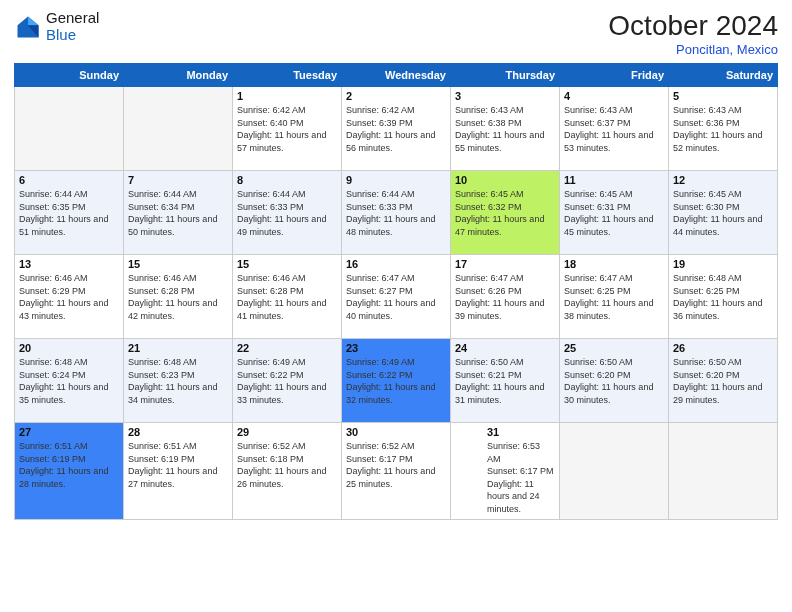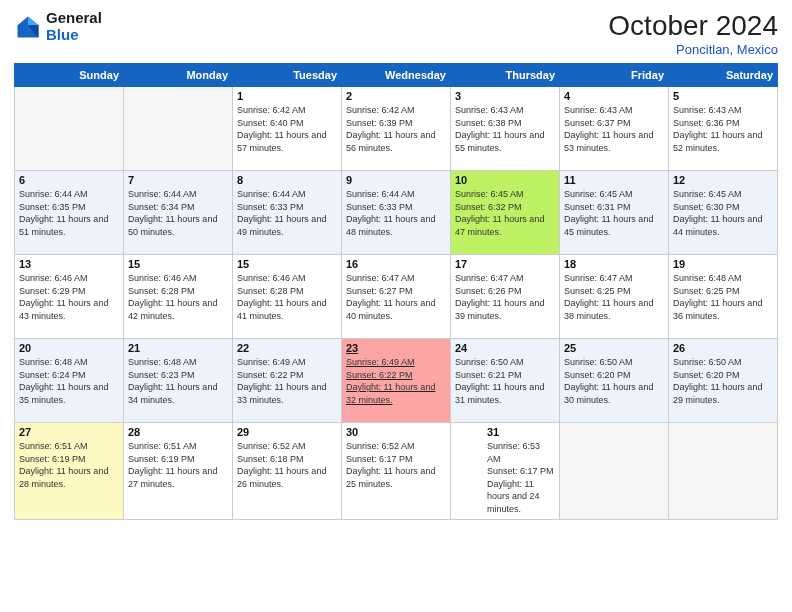--- a/index.html
+++ b/index.html
@@ -22,21 +22,21 @@
       align-items: flex-start;
       margin-bottom: 6px;
     }
     .logo {
       display: flex;
       align-items: center;
       gap: 4px;
     }
     .logo-text {
       font-size: 15px;
-      font-weight: bold;
+      font-weight: normal;
       color: #1a1a1a;
       line-height: 1.1;
     }
     .logo-text .blue { color: #1565c0; }
     .logo-icon {
       width: 28px;
       height: 28px;
     }
     .title-area {
       text-align: right;
@@ -214,39 +214,39 @@
             <div class="day-info">Sunrise: 6:48 AM<br>Sunset: 6:24 PM<br>Daylight: 11 hours and 35 minutes.</div>
           </td>
           <td style="background: rgb(238, 242, 250);">
             <span class="day-num">21</span>
             <div class="day-info">Sunrise: 6:48 AM<br>Sunset: 6:23 PM<br>Daylight: 11 hours and 34 minutes.</div>
           </td>
           <td style="background: rgb(238, 242, 250);">
             <span class="day-num">22</span>
             <div class="day-info">Sunrise: 6:49 AM<br>Sunset: 6:22 PM<br>Daylight: 11 hours and 33 minutes.</div>
           </td>
-          <td style="background: #fca5a5; text-decoration: underline;">
+          <td style="background: #3b82f6;">
             <span class="day-num">23</span>
             <div class="day-info">Sunrise: 6:49 AM<br>Sunset: 6:22 PM<br>Daylight: 11 hours and 32 minutes.</div>
           </td>
           <td style="background: rgb(238, 242, 250);">
             <span class="day-num">24</span>
             <div class="day-info">Sunrise: 6:50 AM<br>Sunset: 6:21 PM<br>Daylight: 11 hours and 31 minutes.</div>
           </td>
           <td style="background: rgb(238, 242, 250);">
             <span class="day-num">25</span>
             <div class="day-info">Sunrise: 6:50 AM<br>Sunset: 6:20 PM<br>Daylight: 11 hours and 30 minutes.</div>
           </td>
           <td style="background: rgb(238, 242, 250);">
             <span class="day-num">26</span>
             <div class="day-info">Sunrise: 6:50 AM<br>Sunset: 6:20 PM<br>Daylight: 11 hours and 29 minutes.</div>
           </td>
         </tr>
         <tr>
-          <td style="background: #fef9c3;">
+          <td style="background: #3b82f6;">
             <span class="day-num">27</span>
             <div class="day-info">Sunrise: 6:51 AM<br>Sunset: 6:19 PM<br>Daylight: 11 hours and 28 minutes.</div>
           </td>
           <td style="background: rgb(255, 255, 255);">
             <span class="day-num">28</span>
             <div class="day-info">Sunrise: 6:51 AM<br>Sunset: 6:19 PM<br>Daylight: 11 hours and 27 minutes.</div>
           </td>
           <td style="background: rgb(255, 255, 255);">
             <span class="day-num">29</span>
             <div class="day-info">Sunrise: 6:52 AM<br>Sunset: 6:18 PM<br>Daylight: 11 hours and 26 minutes.</div>

